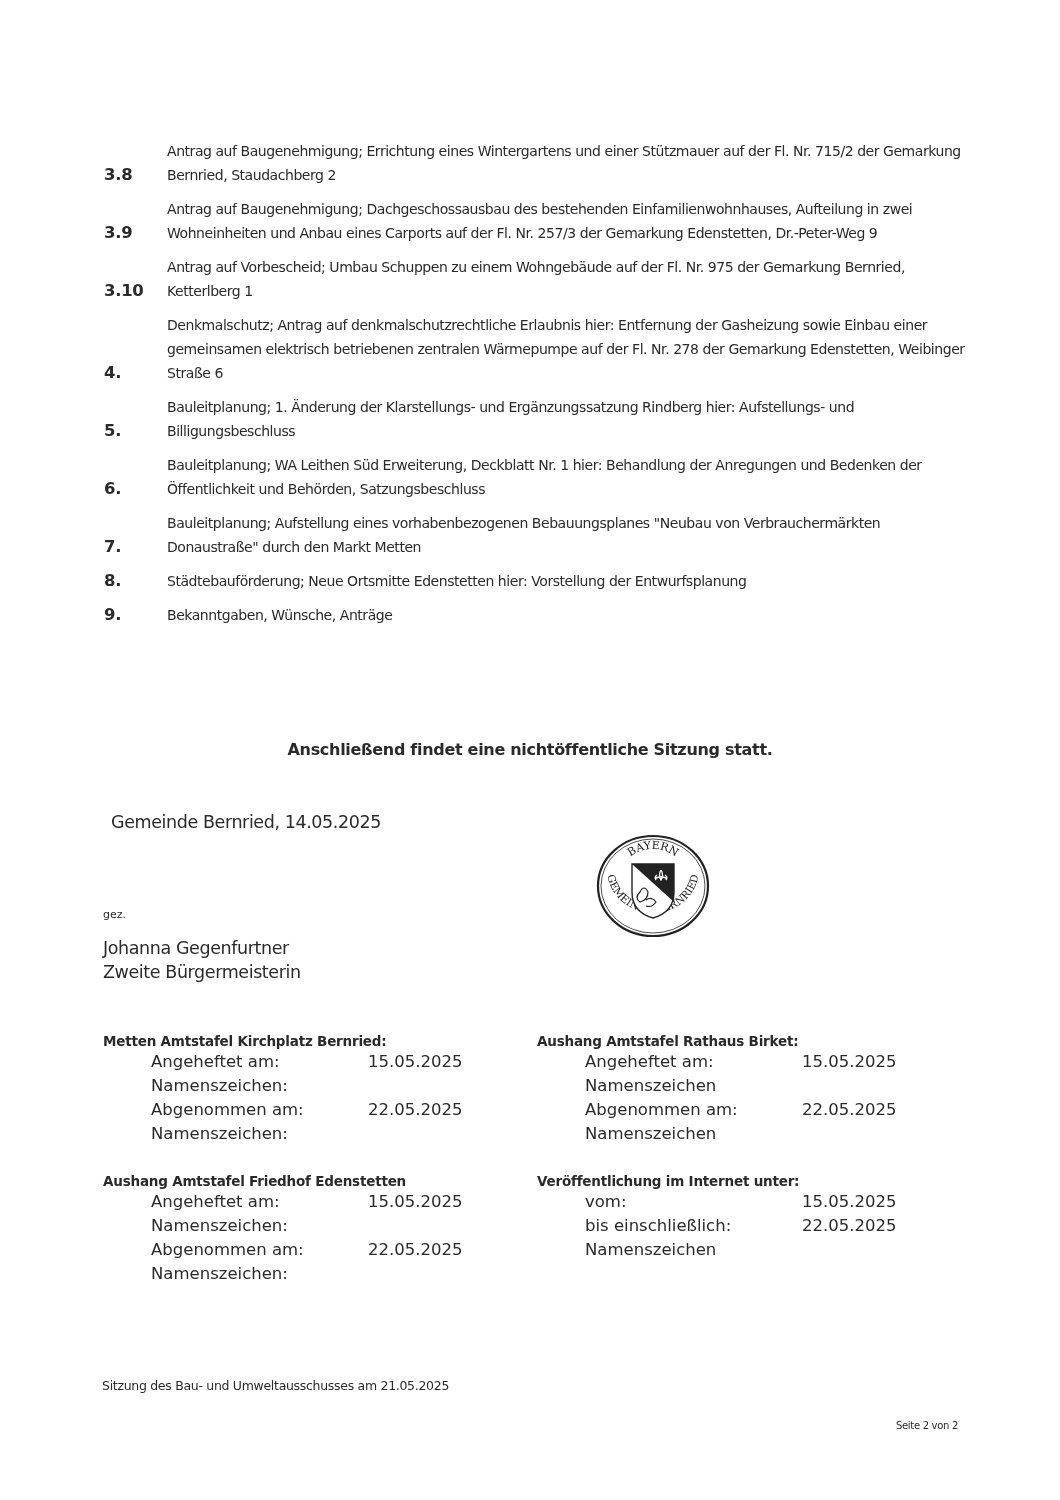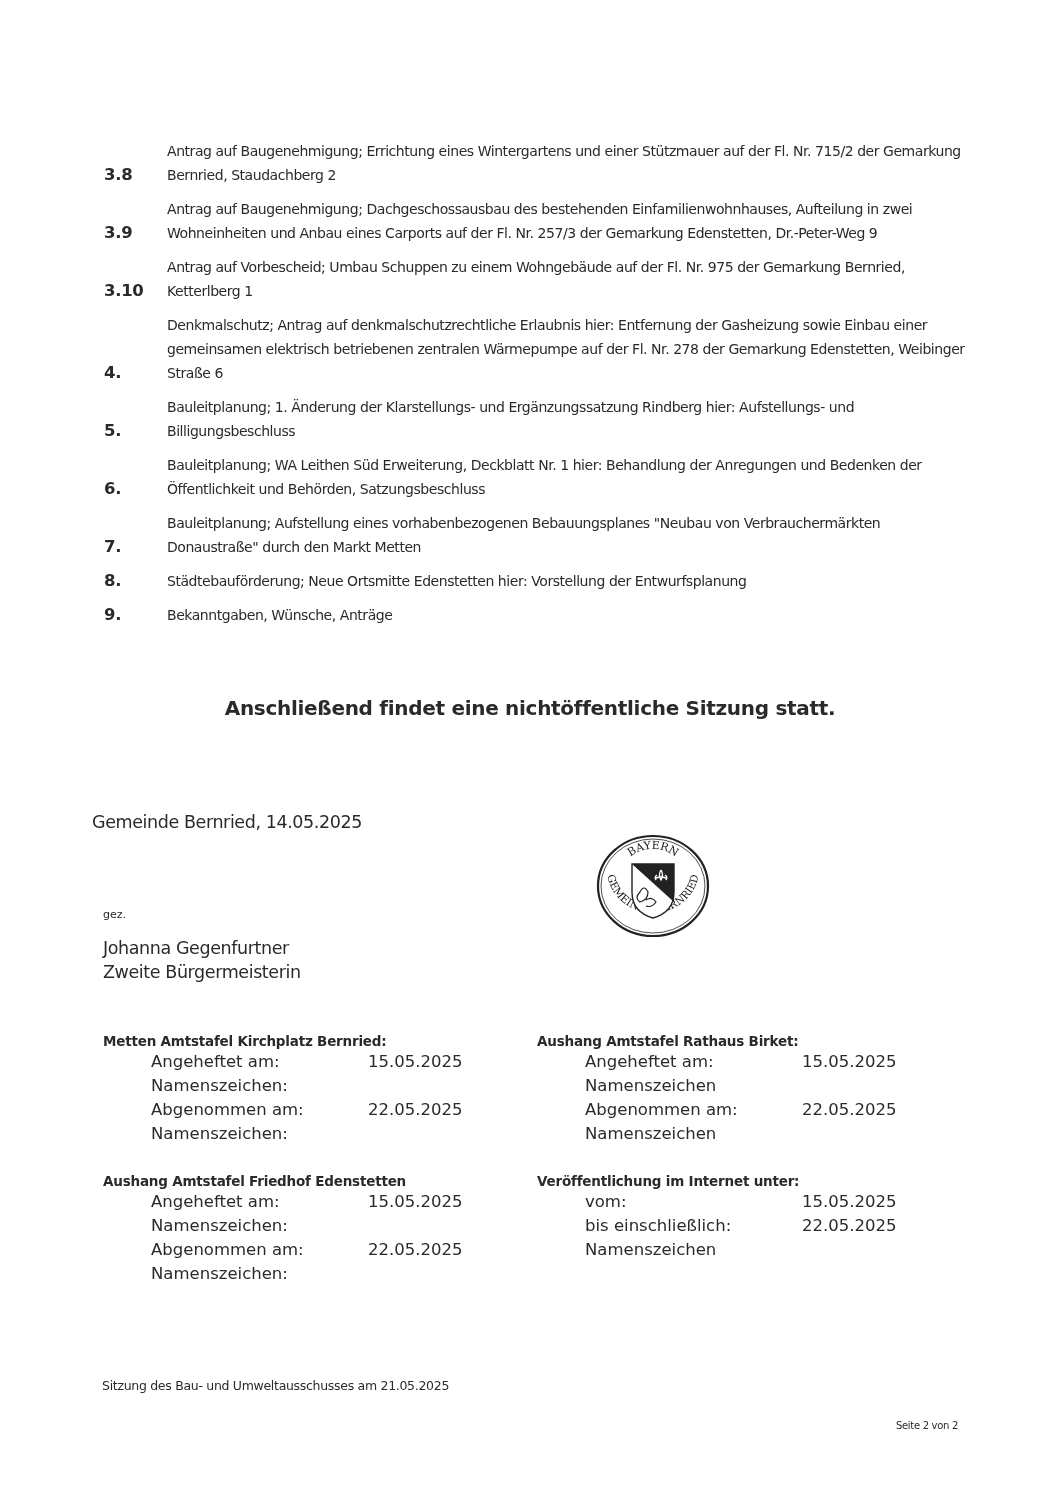--- a/index.html
+++ b/index.html
@@ -10,24 +10,24 @@
     .agenda { position: absolute; left: 104px; top: 139px; width: 880px; }
     .agenda-item { display: flex; align-items: flex-end; margin-bottom: 10px; }
     .agenda-num {
       width: 63px; flex: none; font-weight: bold; font-size: 16.5px; line-height: 24px;
       letter-spacing: -0.3px;
     }
     .agenda-text {
       font-size: 14px; line-height: 24px; letter-spacing: -0.45px; width: 800px;
     }
     .closing {
-      position: absolute; left: 0; width: 1060px; top: 696px; text-align: center;
-      font-weight: bold; font-size: 20px; letter-spacing: -0.3px;
+      position: absolute; left: 0; width: 1060px; top: 740px; text-align: center;
+      font-weight: bold; font-size: 16px; letter-spacing: -0.3px;
     }
-    .place-date { position: absolute; left: 92px; top: 812px; font-size: 17.5px; letter-spacing: -0.4px; }
+    .place-date { position: absolute; left: 111px; top: 812px; font-size: 17.5px; letter-spacing: -0.4px; }
     .gez { position: absolute; left: 103px; top: 908px; font-size: 11px; }
     .signer { position: absolute; left: 103px; top: 936px; font-size: 17.5px; line-height: 24px; letter-spacing: -0.4px; }
     .seal { position: absolute; left: 594px; top: 834px; width: 118px; height: 104px; }
     .board { position: absolute; width: 330px; }
     .board-title { font-weight: bold; font-size: 13.5px; line-height: 18px; letter-spacing: -0.2px; }
     .board-row { display: flex; font-size: 16.5px; line-height: 24px; margin-left: 48px; }
     .board-label { width: 217px; flex: none; }
     .board-value { }
     .footer-left { position: absolute; left: 102px; top: 1378px; font-size: 12.5px; letter-spacing: -0.3px; }
     .footer-right { position: absolute; right: 102px; top: 1420px; font-size: 10px; letter-spacing: -0.3px; }

